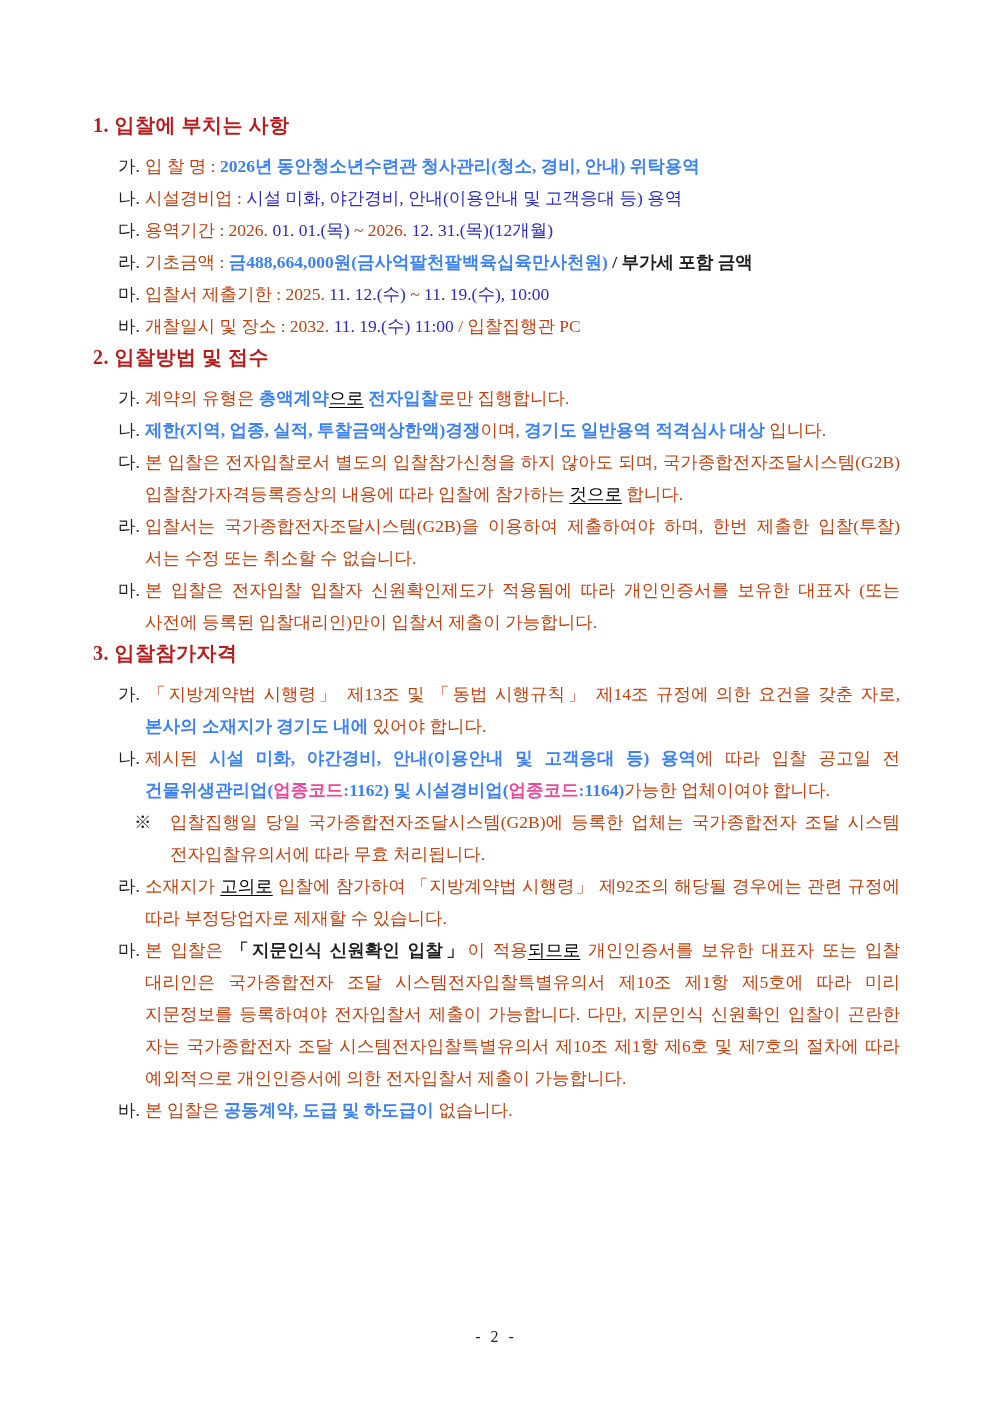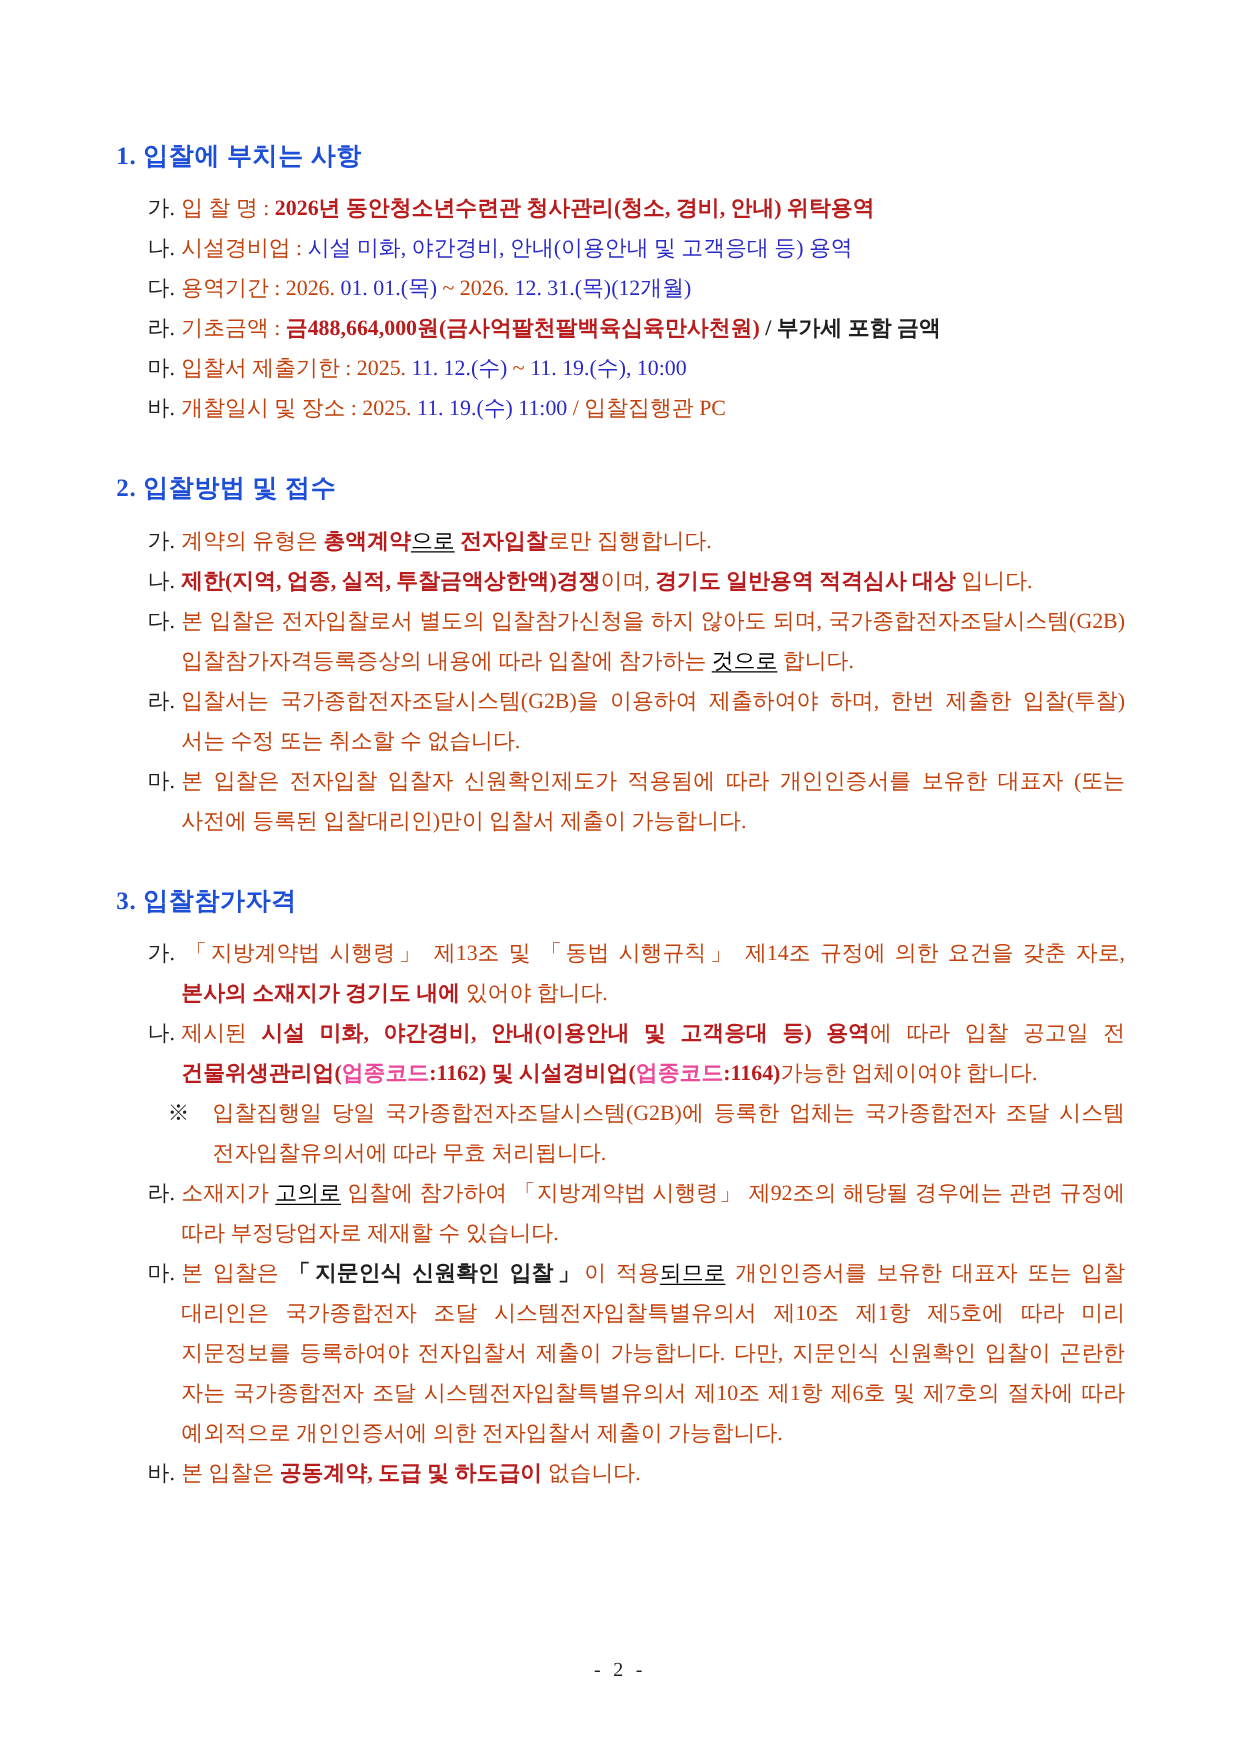--- a/index.html
+++ b/index.html
@@ -11,44 +11,44 @@
   }
   .page{
     position:relative;
     width:992px;height:1403px;
     box-sizing:border-box;
     padding:110px 92px 0 93px;
     overflow:hidden;
     background:#ffffff;
   }
   .sec{margin:0 0 0 0;}
-  .sec + .sec{margin-top:34px;}
+  .sec + .sec{}
   .sec-h{
     margin:0 0 10px 0;
     font-size:20px;
     line-height:30px;
     font-weight:700;
-    color:#1d4ed8;
+    color:#b91c1c;
     letter-spacing:0.5px;
   }
   .item,.note{
     font-size:17.5px;
     line-height:32px;
     text-align:justify;
     word-break:keep-all;
     margin:0;
   }
   .item{padding-left:52px;text-indent:-27px;}
   .note{padding-left:77px;text-indent:-36px;}
   .label{display:inline-block;text-indent:0;width:27px;color:#1f1f1f;}
   .nlabel{width:36px;}
   .seg-k{color:#c2410c;}
   .seg-b{color:#1f1f1f;font-weight:700;}
   .seg-bl{color:#2a2ac8;}
-  .seg-bb{color:#b91c1c;font-weight:700;}
+  .seg-bb{color:#3b82f6;font-weight:700;}
   .seg-bbu{color:#ec4899;font-weight:700;text-underline-offset:3px;}
   .seg-ku{color:#000000;text-decoration:underline;text-underline-offset:3px;}
   .footer{
     position:absolute;
     left:0;right:0;
     top:1328px;
     text-align:center;
     font-size:16px;
     letter-spacing:3px;
     color:#222222;
@@ -59,21 +59,21 @@
 
 <div class="page">
   <div id="sections-root">
       <section class="sec">
         <h2 class="sec-h">1. 입찰에 부치는 사항</h2>
         <div class="item"><span class="label">가.</span><span class="seg-k">입 찰 명 : </span><span class="seg-bb">2026년 동안청소년수련관 청사관리(청소, 경비, 안내) 위탁용역</span></div>
         <div class="item"><span class="label">나.</span><span class="seg-k">시설경비업 : </span><span class="seg-bl">시설 미화, 야간경비, 안내(이용안내 및 고객응대 등) 용역</span></div>
         <div class="item"><span class="label">다.</span><span class="seg-k">용역기간 : 2026. </span><span class="seg-bl">01. 01.(목)</span><span class="seg-k"> ~ 2026. </span><span class="seg-bl">12. 31.(목)(12개월)</span></div>
         <div class="item"><span class="label">라.</span><span class="seg-k">기초금액 : </span><span class="seg-bb">금488,664,000원(금사억팔천팔백육십육만사천원)</span><span class="seg-b"> / 부가세 포함 금액</span></div>
         <div class="item"><span class="label">마.</span><span class="seg-k">입찰서 제출기한 : 2025. </span><span class="seg-bl">11. 12.(수)</span><span class="seg-k"> ~ </span><span class="seg-bl">11. 19.(수), 10:00</span></div>
-        <div class="item"><span class="label">바.</span><span class="seg-k">개찰일시 및 장소 : 2025. </span><span class="seg-bl">11. 19.(수) 11:00</span><span class="seg-k"> / 입찰집행관 PC</span></div>
+        <div class="item"><span class="label">바.</span><span class="seg-k">개찰일시 및 장소 : 2032. </span><span class="seg-bl">11. 19.(수) 11:00</span><span class="seg-k"> / 입찰집행관 PC</span></div>
       </section>
       <section class="sec">
         <h2 class="sec-h">2. 입찰방법 및 접수</h2>
         <div class="item"><span class="label">가.</span><span class="seg-k">계약의 유형은 </span><span class="seg-bb">총액계약</span><span class="seg-ku">으로</span><span class="seg-k"> </span><span class="seg-bb">전자입찰</span><span class="seg-k">로만 집행합니다.</span></div>
         <div class="item"><span class="label">나.</span><span class="seg-bb">제한(지역, 업종, 실적, 투찰금액상한액)경쟁</span><span class="seg-k">이며, </span><span class="seg-bb">경기도 일반용역 적격심사 대상</span><span class="seg-k"> 입니다.</span></div>
         <div class="item"><span class="label">다.</span><span class="seg-k">본 입찰은 전자입찰로서 별도의 입찰참가신청을 하지 않아도 되며, 국가종합전자조달시스템(G2B) 입찰참가자격등록증상의 내용에 따라 입찰에 참가하는 </span><span class="seg-ku">것으로</span><span class="seg-k"> 합니다.</span></div>
         <div class="item"><span class="label">라.</span><span class="seg-k">입찰서는 국가종합전자조달시스템(G2B)을 이용하여 제출하여야 하며, 한번 제출한 입찰(투찰)서는 수정 또는 취소할 수 없습니다.</span></div>
         <div class="item"><span class="label">마.</span><span class="seg-k">본 입찰은 전자입찰 입찰자 신원확인제도가 적용됨에 따라 개인인증서를 보유한 대표자 (또는 사전에 등록된 입찰대리인)만이 입찰서 제출이 가능합니다.</span></div>
       </section>
       <section class="sec">

